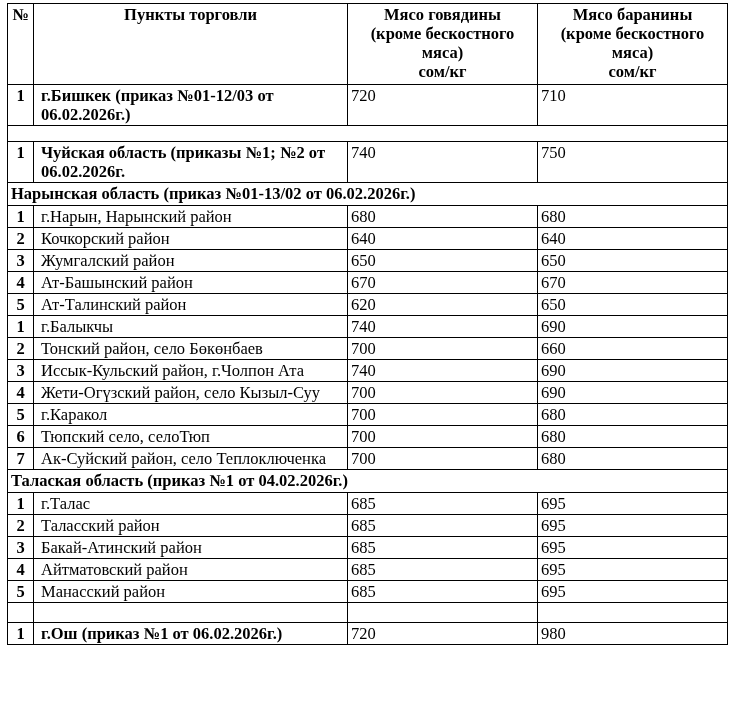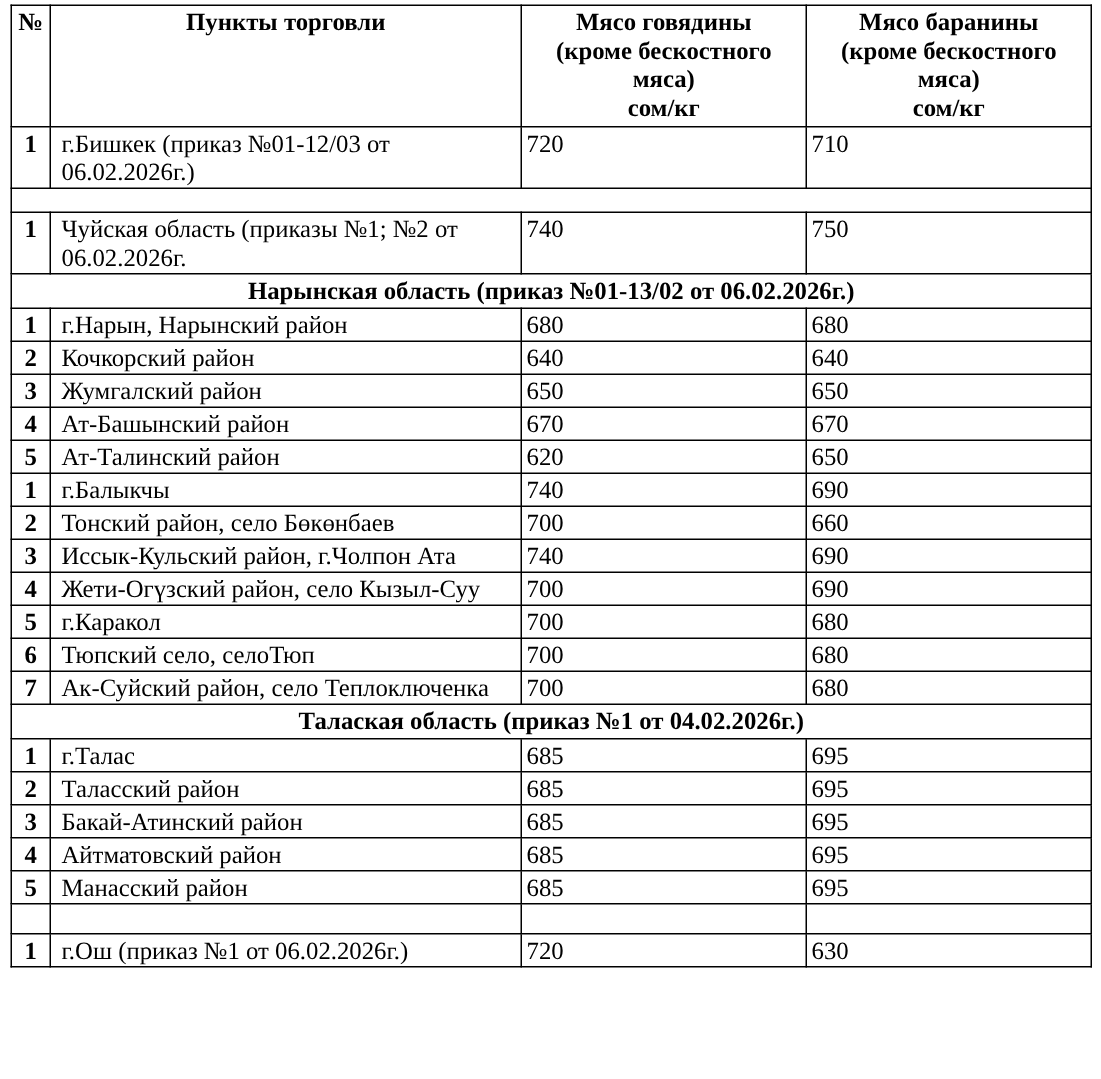--- a/index.html
+++ b/index.html
@@ -45,25 +45,24 @@
     font-weight: bold;
   }
   td.name {
     text-align: left;
     padding-left: 7px;
   }
   td.price {
     font-weight: normal;
   }
   tr.bold td.name {
-    font-weight: normal;
+    font-weight: bold;
   }
   tr.section-row td {
     font-weight: bold;
-    text-align: center;
     line-height: 20px;
   }
   tr.empty-merged-row td {
     height: 15px;
     padding: 0;
   }
   tr.empty-cells-row td {
     height: 19px;
     padding: 0;
   }
@@ -220,17 +219,17 @@
         <tr class="empty-cells-row">
           <td class="num"></td>
           <td class="name"></td>
           <td class="price"></td>
           <td class="price"></td>
         </tr>
         <tr class="data-row bold">
           <td class="num">1</td>
           <td class="name">г.Ош (приказ №1 от 06.02.2026г.)</td>
           <td class="price">720</td>
-          <td class="price">630</td>
+          <td class="price">980</td>
         </tr>
       </tbody>
   </table>
 </div>
 
 </body></html>

